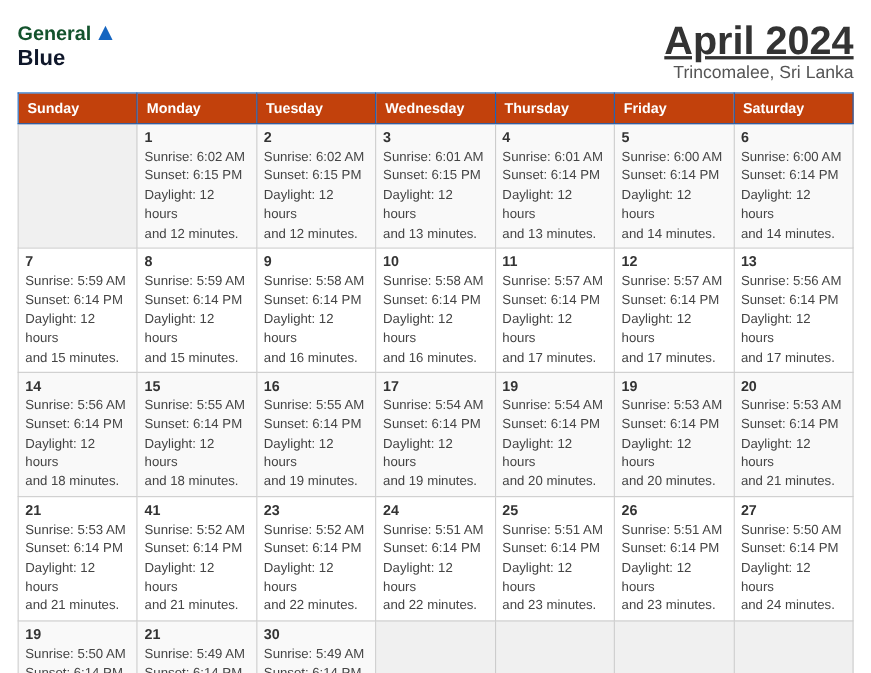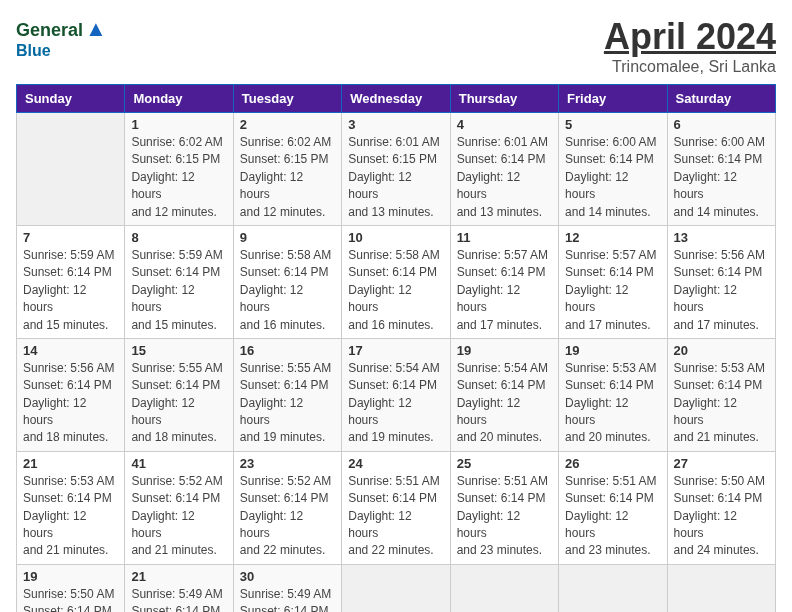--- a/index.html
+++ b/index.html
@@ -20,23 +20,23 @@
       display: flex;
       align-items: center;
       gap: 2px;
     }
     .logo-text-general {
       font-size: 18px;
       font-weight: bold;
       color: #14532d;
     }
     .logo-text-blue {
-      font-size: 16px;
-      font-weight: bold;
-      color: #0369a1;
+      font-size: 20px;
+      font-weight: bold;
+      color: #0f172a;
     }
     .logo-bird {
       color: #1565C0;
       font-size: 22px;
       margin-left: 2px;
     }
     .title-area {
       text-align: right;
     }
     .month-title {
@@ -48,21 +48,21 @@
     .location-title {
       font-size: 16px;
       color: #555;
     }
     table {
       width: 100%;
       border-collapse: collapse;
       font-size: 11px;
     }
     thead tr th {
-      background-color: #4c1d95;
+      background-color: #c2410c;
       color: #fff;
       text-align: left;
       padding: 6px 8px;
       font-size: 13px;
       font-weight: bold;
       border: 1px solid #1565C0;
     }
     tbody tr td {
       border: 1px solid #ccc;
       vertical-align: top;

